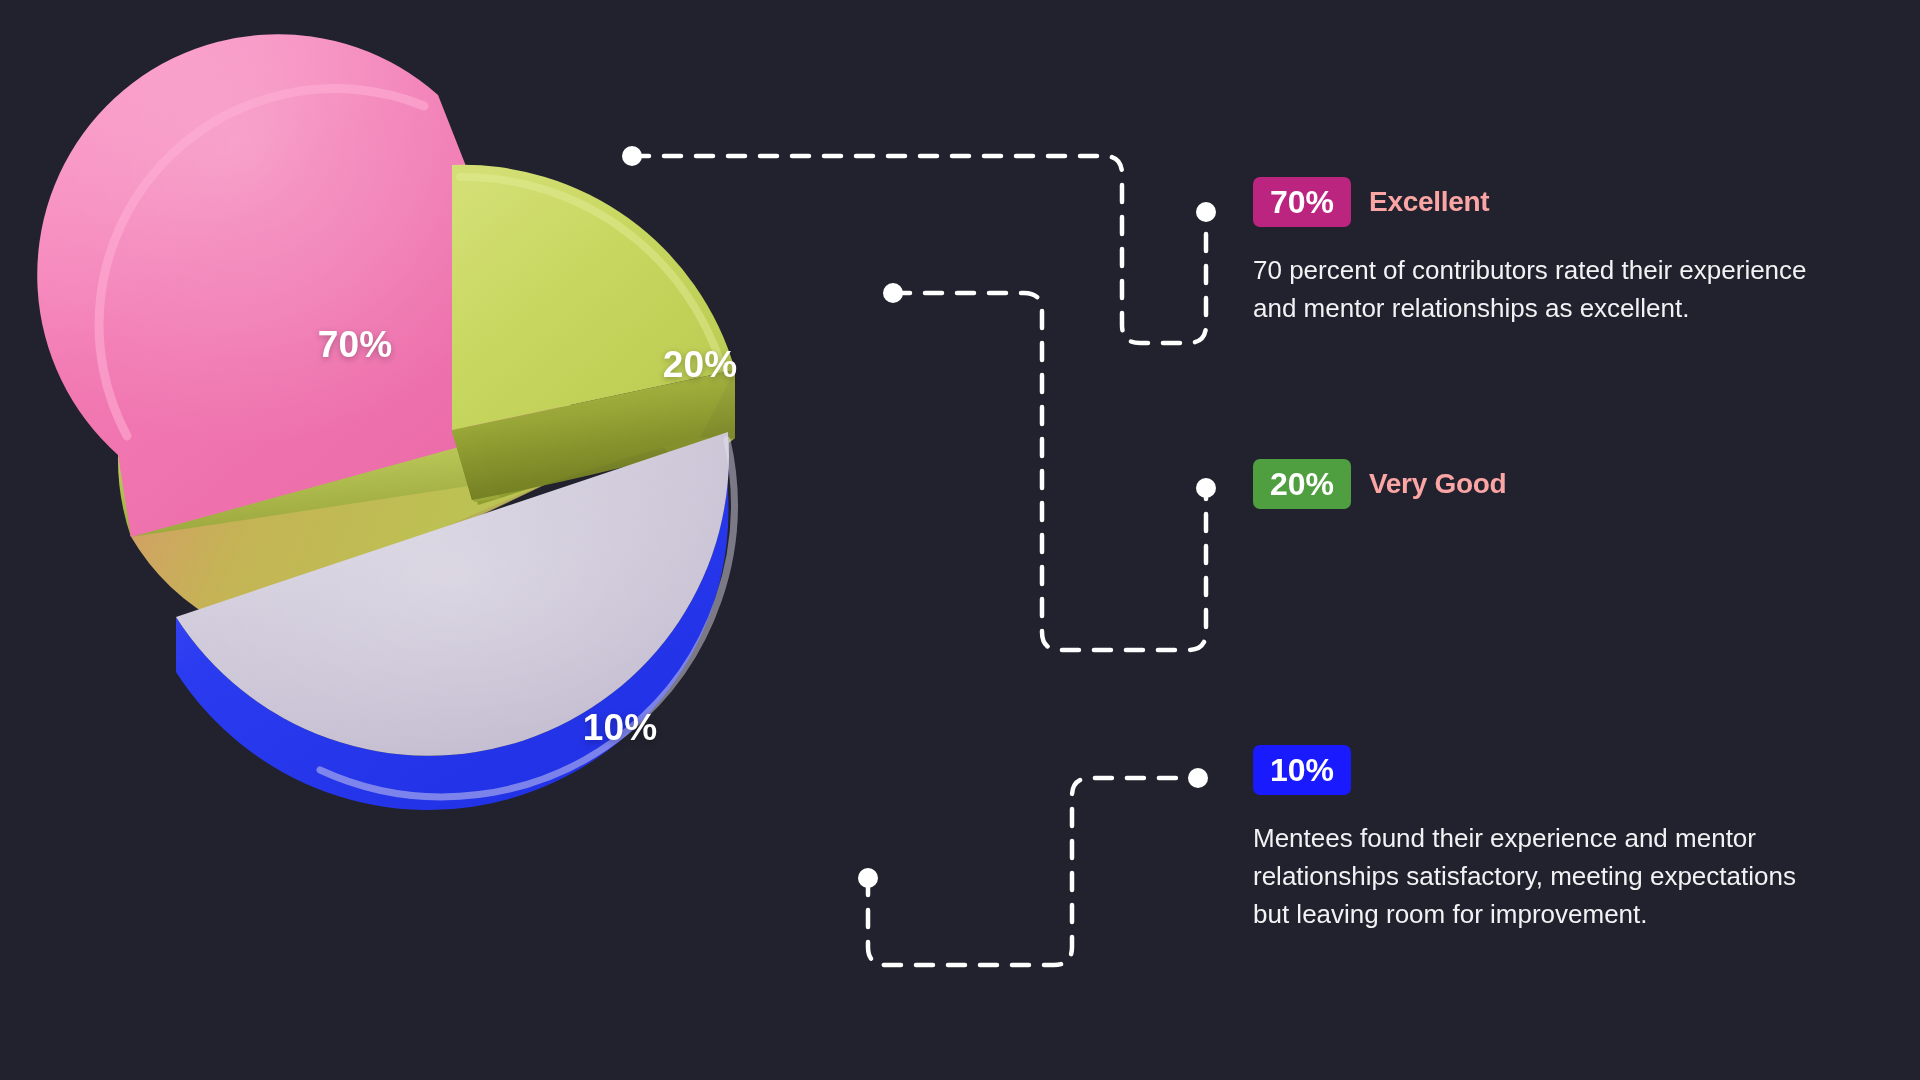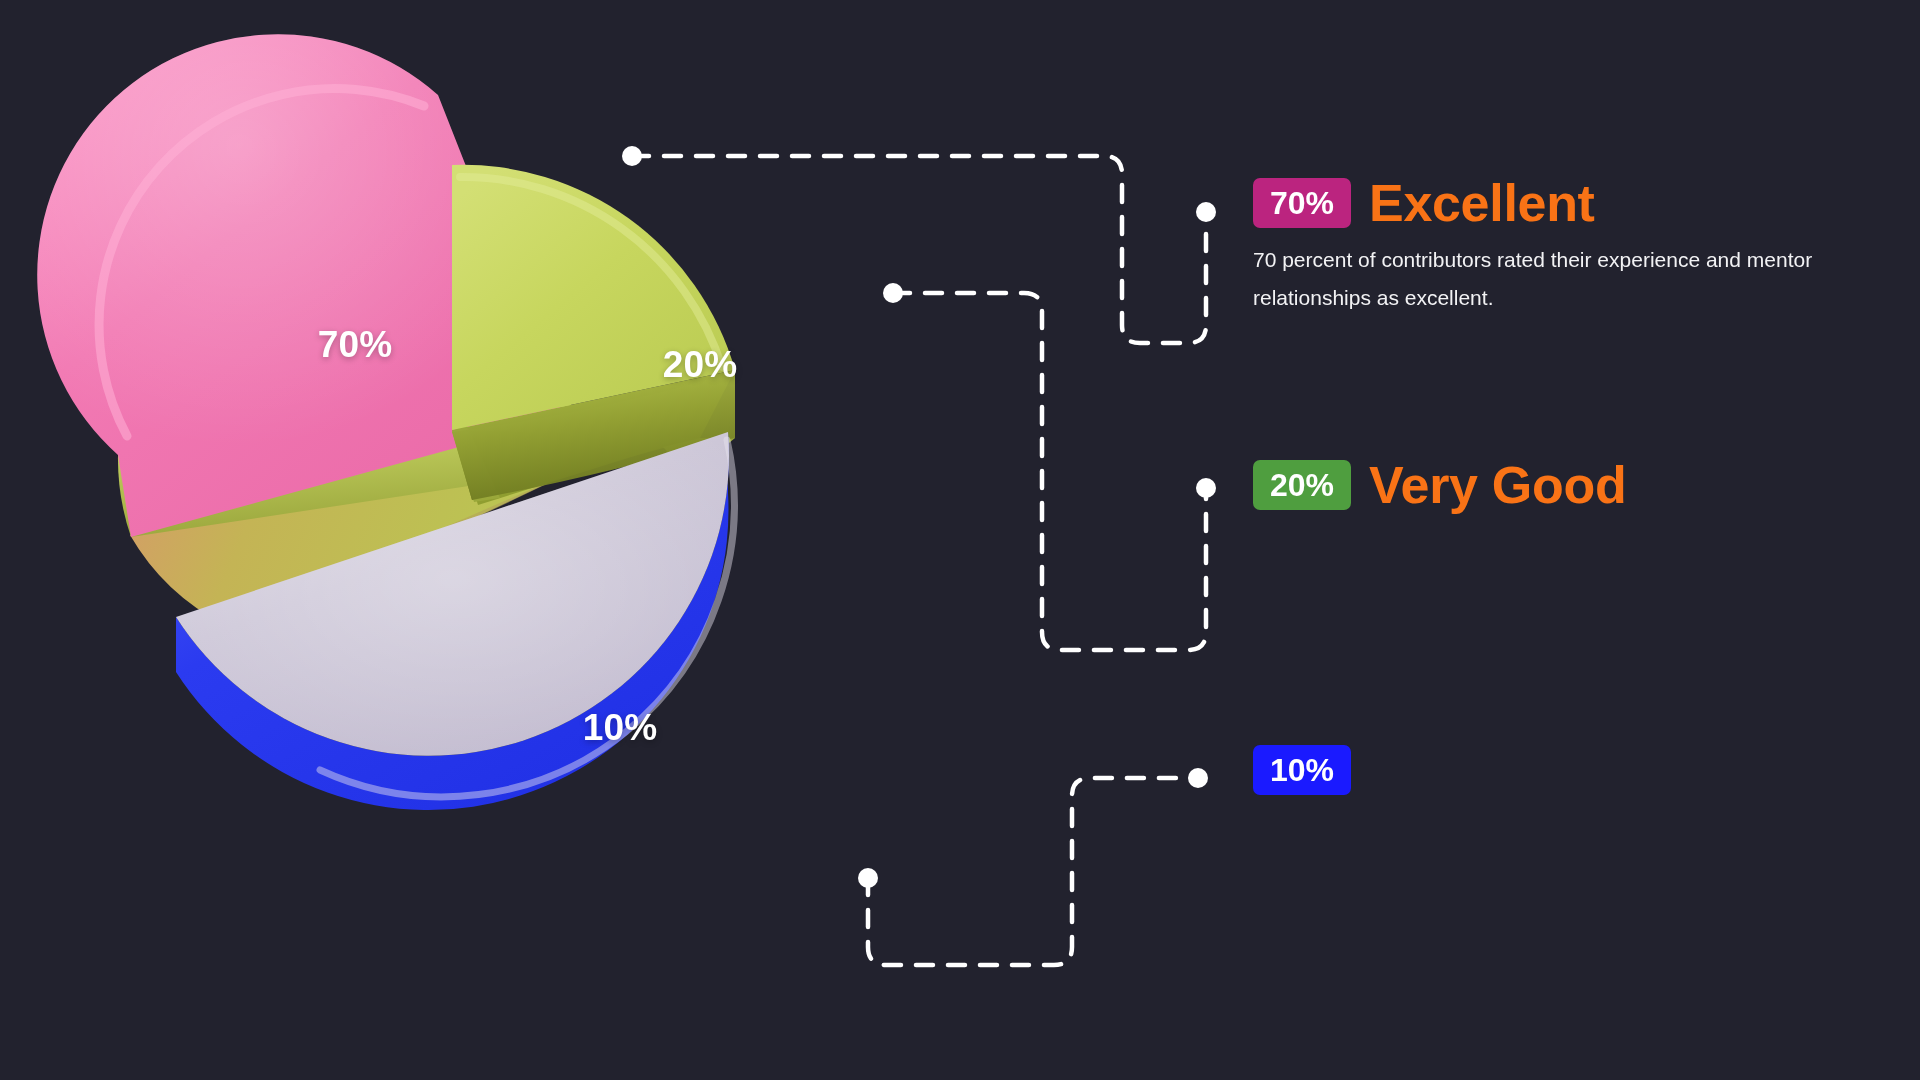--- a/index.html
+++ b/index.html
@@ -38,27 +38,27 @@
   
   .legend-block { position:absolute; width:560px; }
   .legend-head { display:flex; align-items:center; gap:18px; }
   .badge {
     display:inline-flex; align-items:center; justify-content:center;
     height:50px; padding:0 14px; min-width:98px;
     border-radius:7px;
     color:#ffffff; font-weight:700; font-size:32px; line-height:1;
   }
   .legend-title {
-    color:#f97316; font-weight:700; font-size:52px;
+    color:#fca5a5; font-weight:700; font-size:28px;
     letter-spacing:-.3px; line-height:1;
   }
   .legend-desc {
-    margin-top:12px;
+    margin-top:24px;
     color:#f2f2f4;
-    font-size:21px;
+    font-size:26px;
     line-height:38px;
     font-weight:400;
   }
 </style>
 </head>
 <body style="background: rgb(34, 34, 46);">
 
 <div id="stage">
 
   <svg id="pie-svg" viewBox="0 0 1920 1080">
@@ -221,15 +221,16 @@
     <div class="legend-head">
       <span class="badge" style="background:#4f9e3f;">20%</span>
       <span class="legend-title">Very Good</span>
     </div>
   </div>
 
   <div class="legend-block" style="left:1253px; top:745px;">
     <div class="legend-head">
       <span class="badge" style="background:#1a1aff;">10%</span>
     </div>
+    <p class="legend-desc">Mentees found their experience and mentor relationships satisfactory, meeting expectations but leaving room for improvement.</p>
   </div>
 
 </div>
 
 </body></html>

